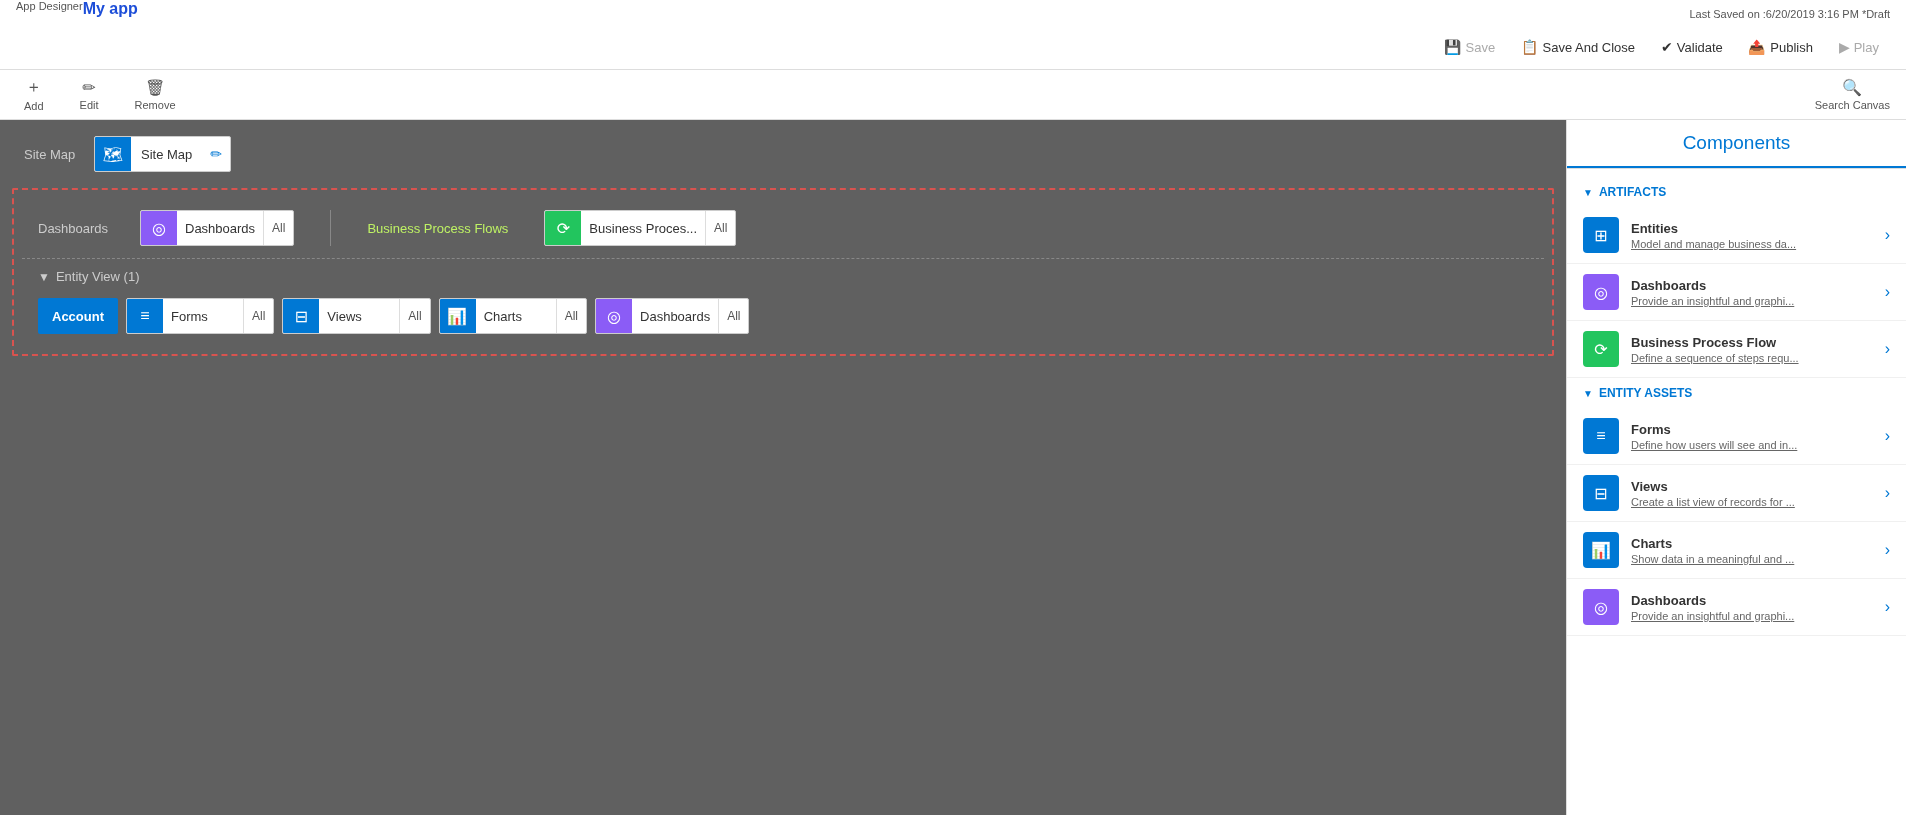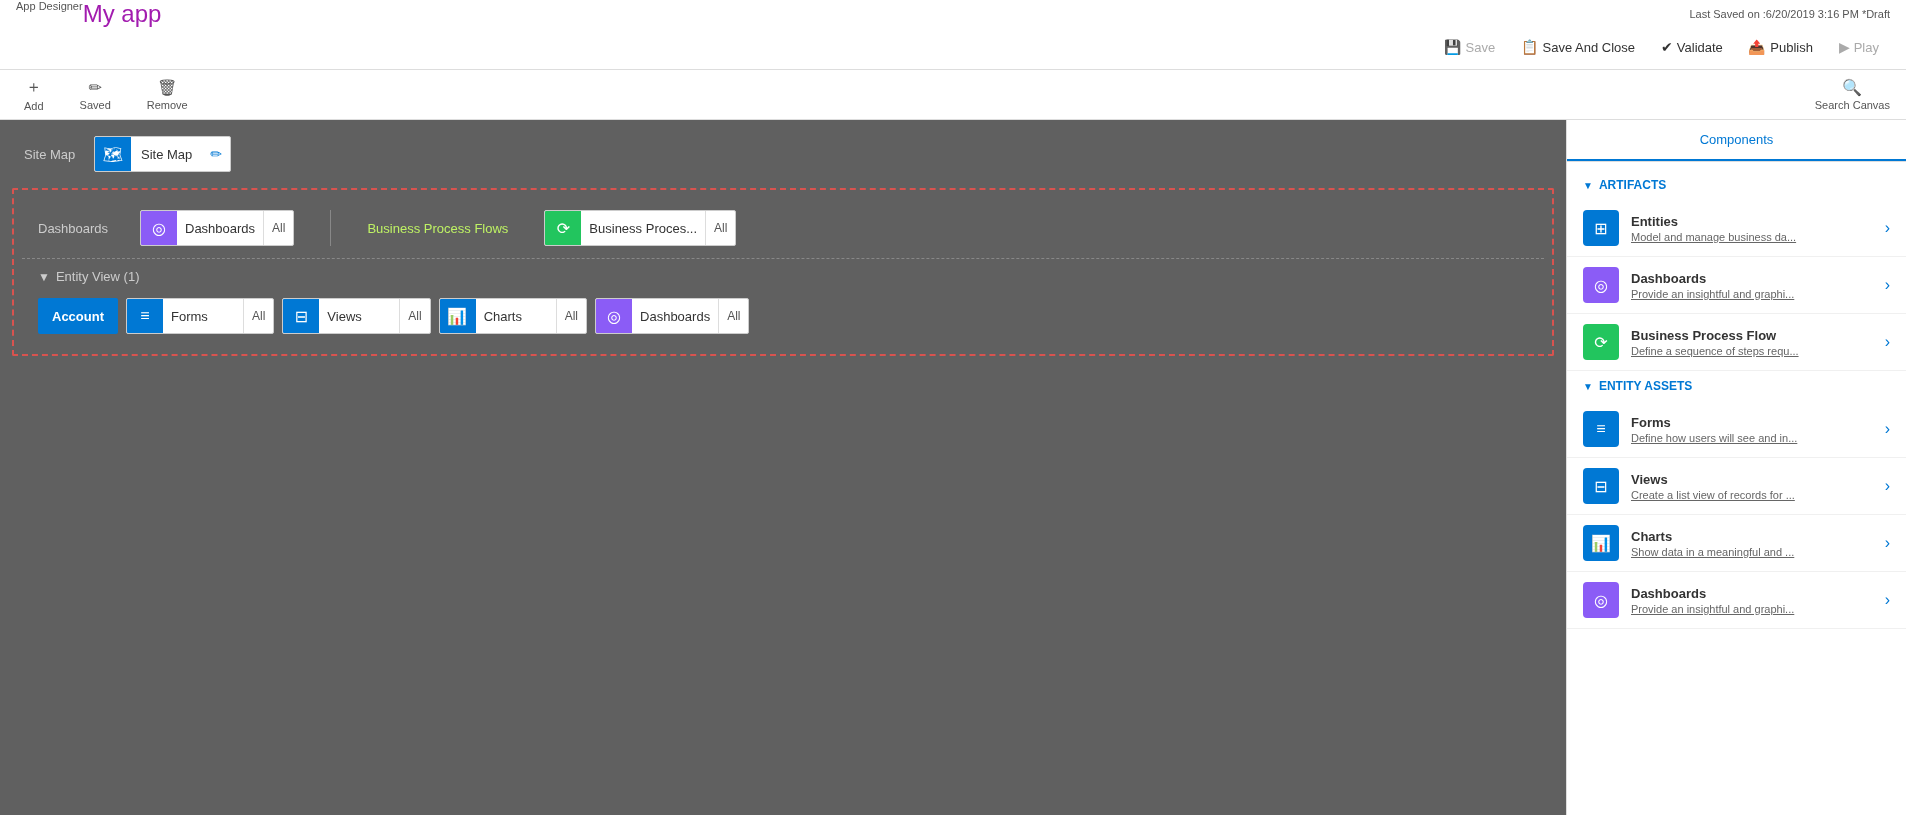--- a/index.html
+++ b/index.html
@@ -18,23 +18,23 @@
     .top-bar-left {
       display: flex;
       flex-direction: row;
       justify-content: center;
     }
     .app-designer-label {
       font-size: 11px;
       color: #555;
     }
     .app-name {
-      font-size: 24px;
-      font-weight: 400;
-      color: #a21caf;
+      font-size: 16px;
+      font-weight: 700;
+      color: #1d4ed8;
     }
     .top-bar-right {
       position: absolute;
       right: 0;
       top: 0;
       height: 100%;
       display: flex;
       flex-direction: column;
       align-items: flex-end;
       justify-content: space-between;
@@ -266,21 +266,21 @@
       overflow: hidden;
     }
     .panel-tabs {
       display: flex;
       border-bottom: 1px solid #ddd;
     }
     .panel-tab {
       flex: 1;
       padding: 12px 8px;
       text-align: center;
-      font-size: 13px;
+      font-size: 19px;
       font-weight: 500;
       cursor: pointer;
       color: #333;
       border-bottom: 2px solid transparent;
     }
     .panel-tab.active {
       color: #0078d4;
       border-bottom: 2px solid #0078d4;
     }
     .panel-content {
@@ -385,21 +385,21 @@
   </div>
 </div>
 
 <div class="canvas-toolbar">
   <div class="canvas-tool">
     <span class="tool-icon">＋</span>
     <span>Add</span>
   </div>
   <div class="canvas-tool">
     <span class="tool-icon">✏</span>
-    <span>Saved</span>
+    <span>Edit</span>
   </div>
   <div class="canvas-tool">
     <span class="tool-icon">🗑</span>
     <span>Remove</span>
   </div>
   <div class="search-canvas">
     <span class="tool-icon">🔍</span>
     <span>Search Canvas</span>
   </div>
 </div>

